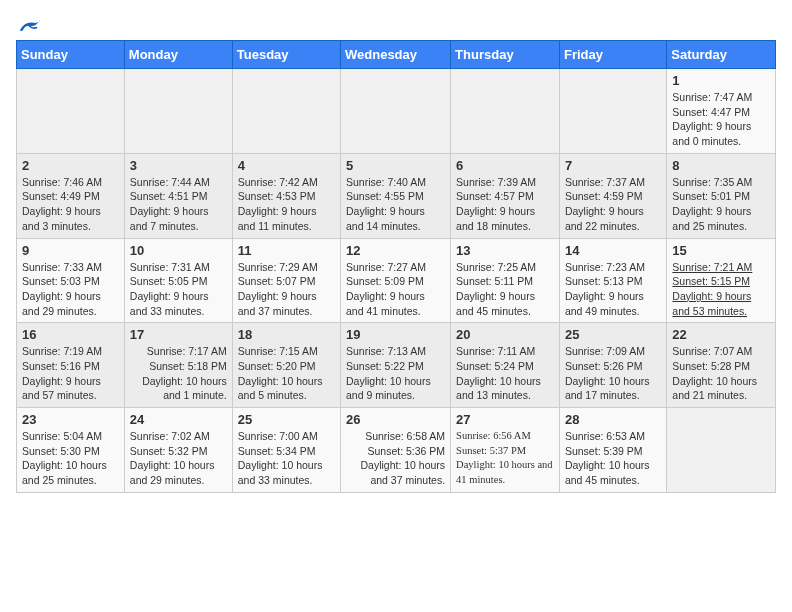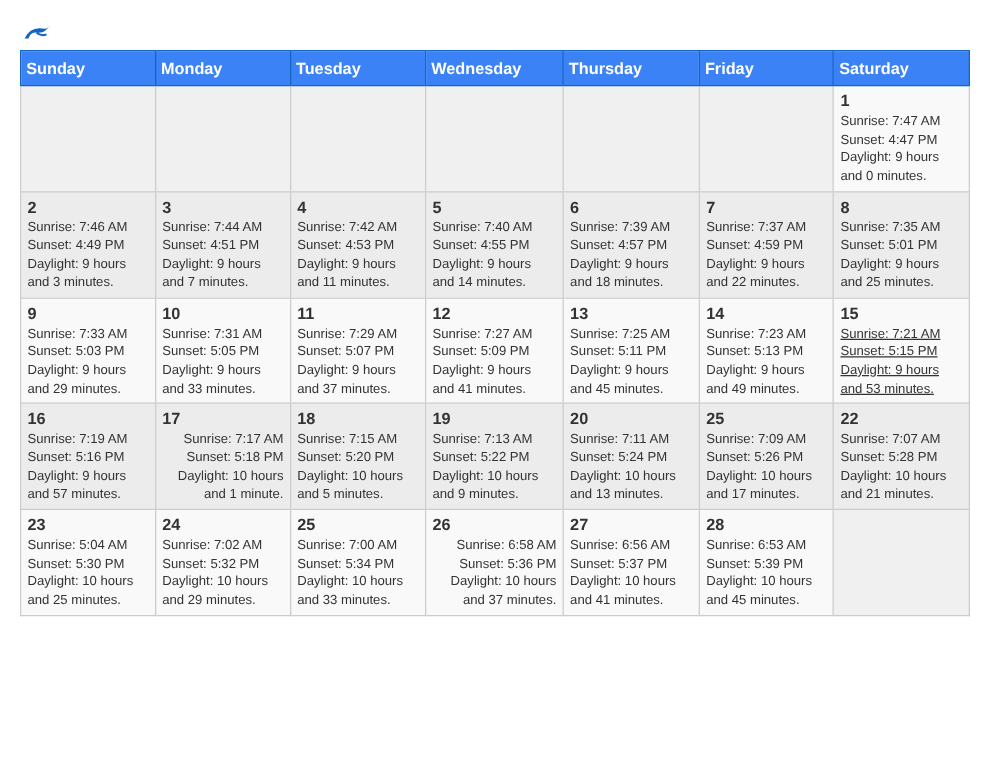--- a/index.html
+++ b/index.html
@@ -301,21 +301,21 @@
 Daylight: 10 hours and 33 minutes.</div>
           </td>
           <td>
             <span class="day-number">26</span>
             <div class="day-info" style="white-space: pre-line; text-align: right;">Sunrise: 6:58 AM
 Sunset: 5:36 PM
 Daylight: 10 hours and 37 minutes.</div>
           </td>
           <td>
             <span class="day-number">27</span>
-            <div class="day-info" style="white-space: pre-line;">Sunrise: 6:56 AM
+            <div class="day-info" style="white-space: pre-line; font-family: Liberation Serif, serif;">Sunrise: 6:56 AM
 Sunset: 5:37 PM
 Daylight: 10 hours and 41 minutes.</div>
           </td>
           <td>
             <span class="day-number">28</span>
             <div class="day-info" style="white-space: pre-line;">Sunrise: 6:53 AM
 Sunset: 5:39 PM
 Daylight: 10 hours and 45 minutes.</div>
           </td>
           <td class="empty-cell"></td>

